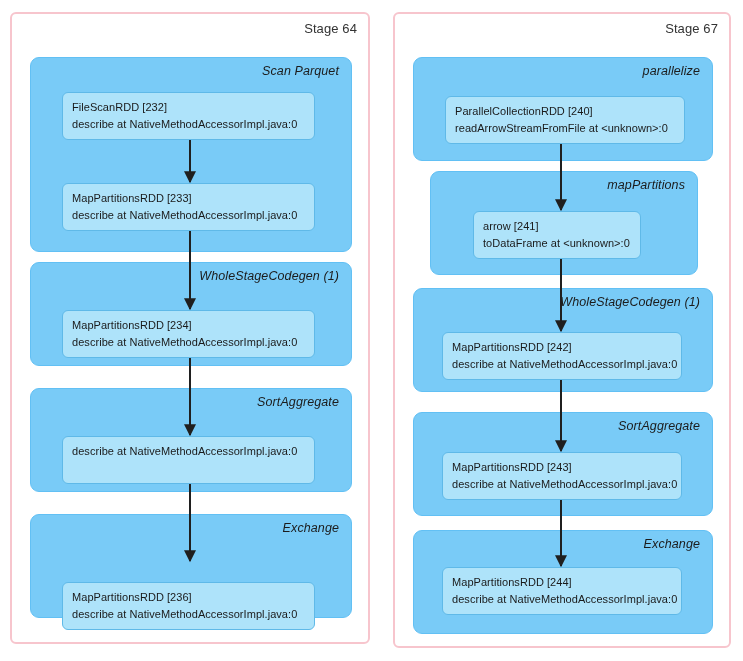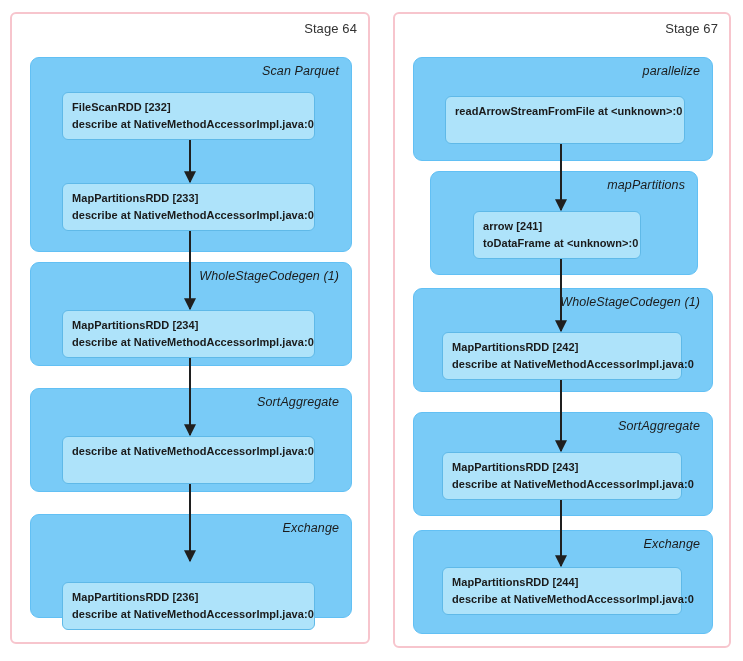--- a/index.html
+++ b/index.html
@@ -62,21 +62,20 @@
 
   
   .rdd-node {
     position: absolute;
     box-sizing: border-box;
     background: #aee3fa;
     border: 1px solid #5fb9e8;
     border-radius: 6px;
     padding: 6px 9px 0 9px;
     z-index: 3;
-    font-weight: bold;
   }
   .rdd-line {
     font-size: 11px;
     line-height: 17px;
     color: #1a1a1a;
     white-space: nowrap;
     letter-spacing: 0.05px;
   }
 
   
@@ -149,20 +148,21 @@
       </defs>
       <line x1="561" y1="144" x2="561" y2="210" stroke="#1f1f1f" stroke-width="2" marker-end="url(#arrowhead-1)"></line>
       <line x1="561" y1="259" x2="561" y2="331" stroke="#1f1f1f" stroke-width="2" marker-end="url(#arrowhead-1)"></line>
       <line x1="561" y1="380" x2="561" y2="451" stroke="#1f1f1f" stroke-width="2" marker-end="url(#arrowhead-1)"></line>
       <line x1="561" y1="500" x2="561" y2="566" stroke="#1f1f1f" stroke-width="2" marker-end="url(#arrowhead-1)"></line>
     </svg>
     <div class="cluster" style="left: 413px; top: 57px; width: 300px; height: 104px;">
       <div class="cluster-title">parallelize</div>
     </div>
     <div class="rdd-node" style="left: 445px; top: 96px; width: 240px; height: 48px;">
+      <div class="rdd-line">ParallelCollectionRDD [240]</div>
       <div class="rdd-line">readArrowStreamFromFile at &lt;unknown&gt;:0</div>
     </div>
     <div class="cluster" style="left: 430px; top: 171px; width: 268px; height: 104px;">
       <div class="cluster-title">mapPartitions</div>
     </div>
     <div class="rdd-node" style="left: 473px; top: 211px; width: 168px; height: 48px;">
       <div class="rdd-line">arrow [241]</div>
       <div class="rdd-line">toDataFrame at &lt;unknown&gt;:0</div>
     </div>
     <div class="cluster" style="left: 413px; top: 288px; width: 300px; height: 104px;">

